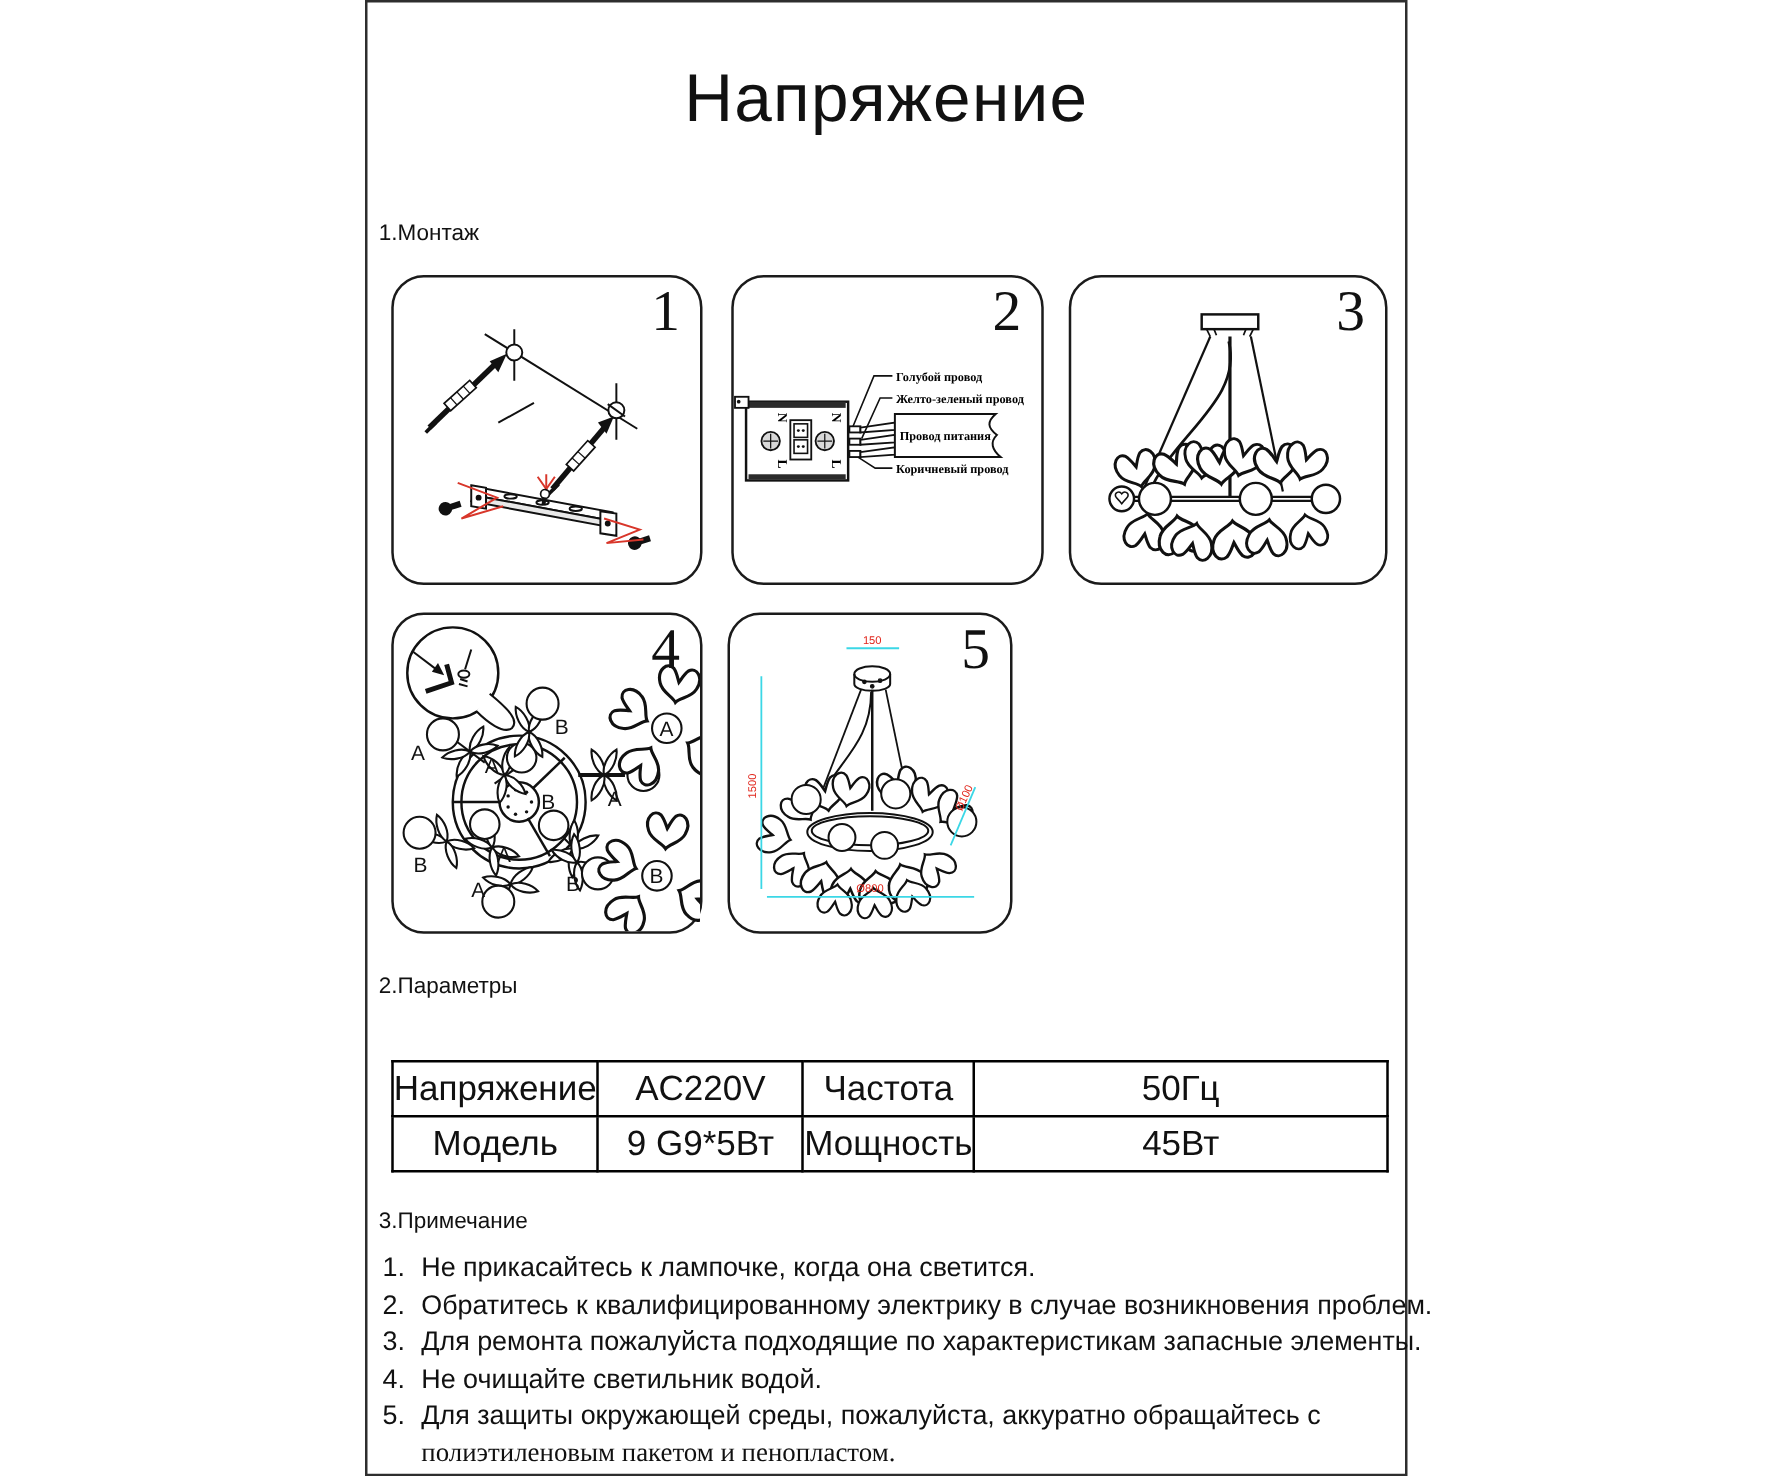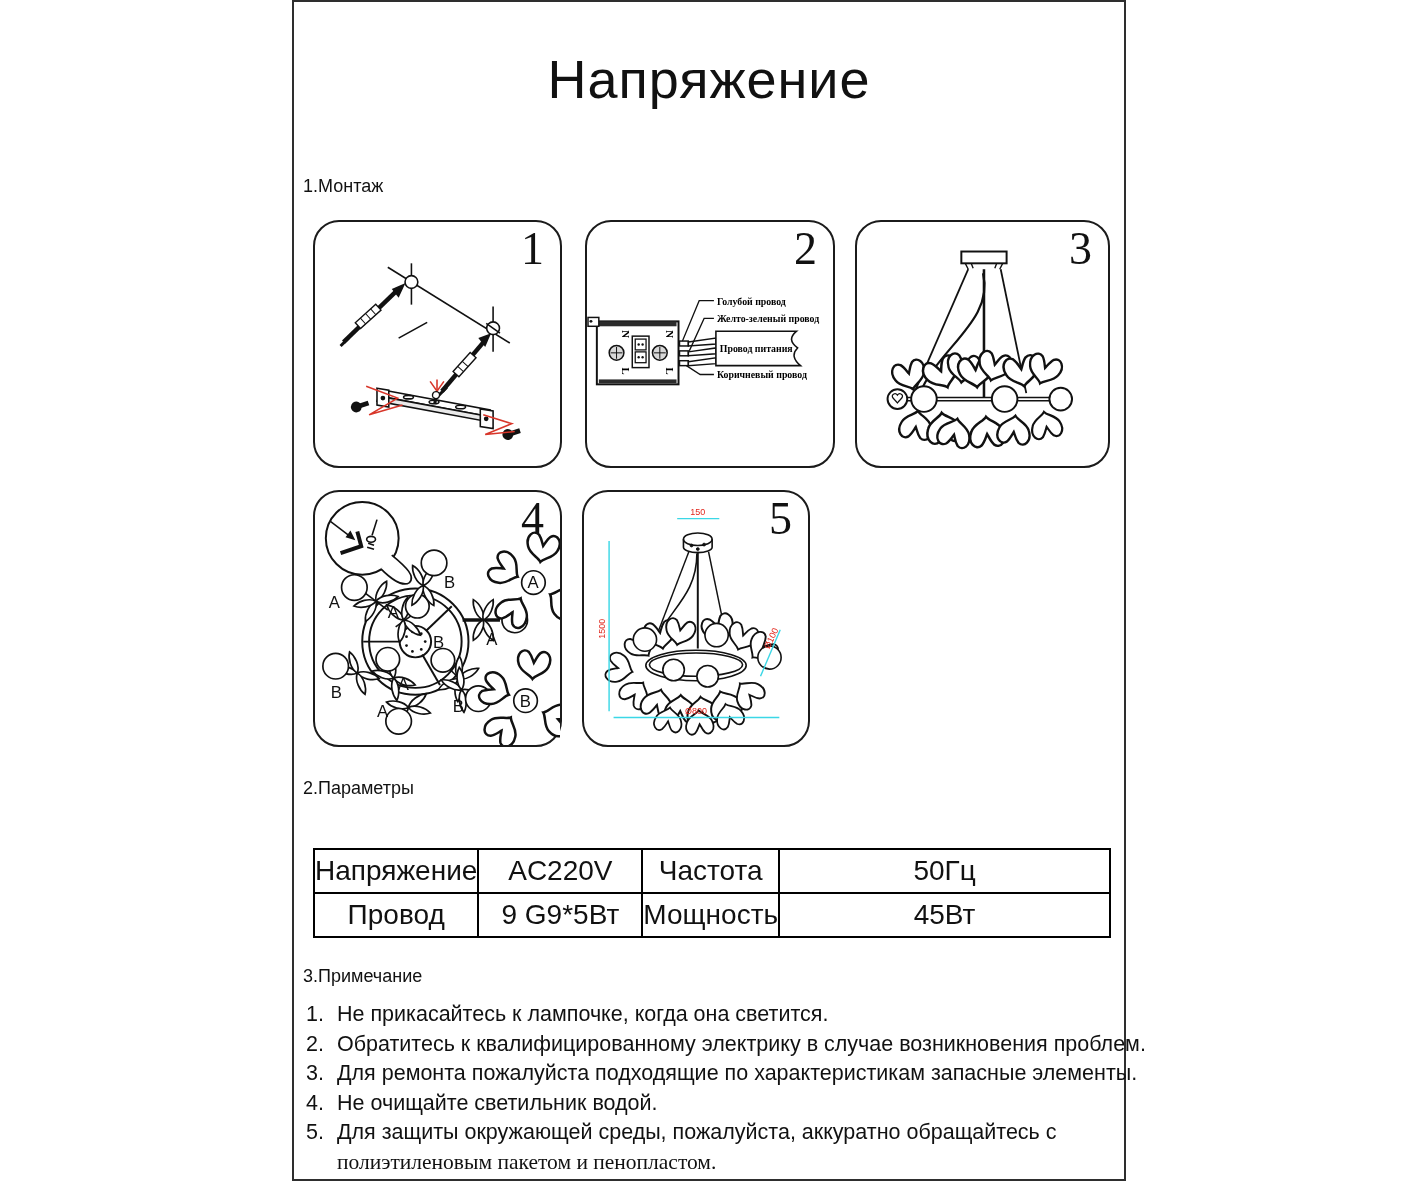--- a/index.html
+++ b/index.html
@@ -392,21 +392,21 @@
         <col style="width:331px">
       </colgroup>
     <tbody>
         <tr>
       <td>Напряжение</td>
       <td>AC220V</td>
       <td>Частота</td>
       <td>50Гц</td>
     </tr>
     <tr>
-      <td>Провод</td>
+      <td>Модель</td>
       <td>9 G9*5Вт</td>
       <td>Мощность</td>
       <td>45Вт</td>
     </tr>
   </tbody>
     </table>
 
   <div class="sec-h" style="top:964px;">3.Примечание</div>
 
   <div class="notes">

